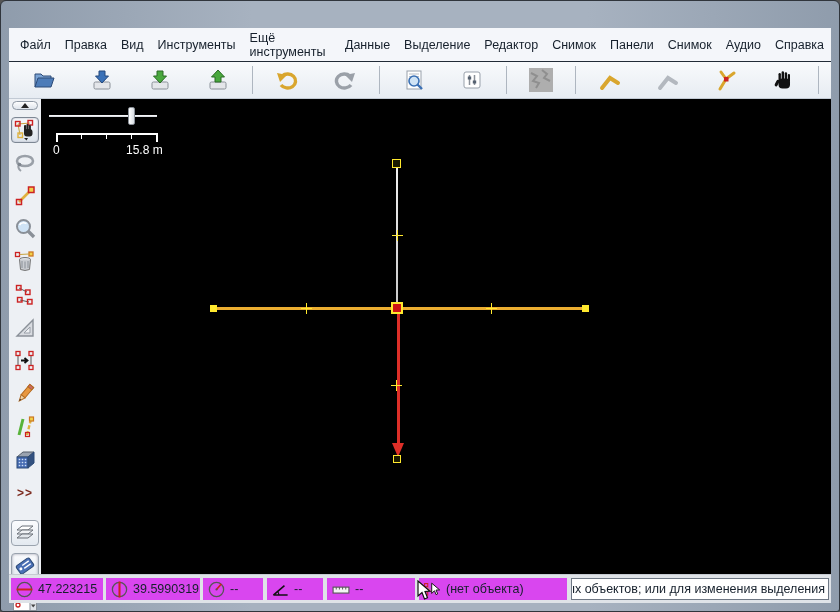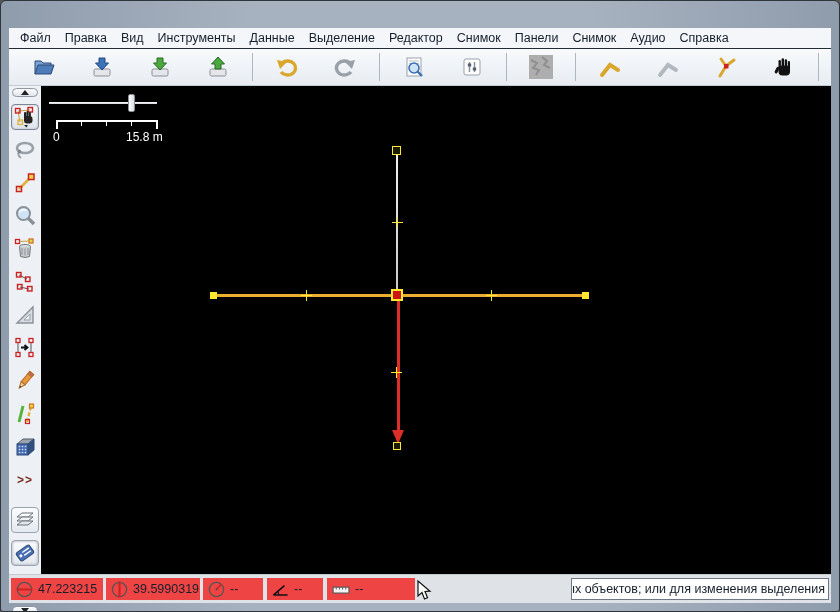--- a/index.html
+++ b/index.html
@@ -21,21 +21,21 @@
   .wbtn.min{width:32px;border-radius:0 0 0 4px;}
   .wbtn.max{width:28px;border-left:none;}
   .wbtn.close{width:46px;border-left:none;border-radius:0 0 4px 0;
         background:linear-gradient(#e9b38a,#c4543c 40%,#93281e 90%);}
   .glyph-min{width:11px;height:3px;background:#2d3640;margin-top:7px;}
   .glyph-max{width:10px;height:8px;border:2px solid #2d3640;}
   .glyph-close{color:#fff;font-size:12px;font-weight:bold;text-shadow:0 1px 1px #5c120c;}
   
   .content{position:absolute;left:8px;right:8px;top:27px;bottom:8px;display:flex;flex-direction:column;background:#eef1f5;}
   
-  .menubar{height:21px;background:#f4f6fa;border-bottom:1px solid #222c38;
+  .menubar{height:34px;background:#f4f6fa;border-bottom:1px solid #222c38;
            display:flex;align-items:center;padding-left:4px;}
   .menu-item{font-size:12.5px;color:#16202c;padding:2px 7px;cursor:default;}
   
   .toolbar{height:37px;background:linear-gradient(#f8fafc,#e7ecf2);border-bottom:1px solid #c2cad4;
            display:flex;align-items:center;padding-left:6px;}
   .tbtn{width:30px;height:30px;display:flex;align-items:center;justify-content:center;flex:none;margin:0 14px;}
   .tsep{width:1px;height:28px;background:#aeb6c0;margin:0 5px;flex:none;}
   
   .rowline{background:#fff;border:1px solid #70798a;border-top:none;display:flex;align-items:center;
            padding:0 5px;font-size:12px;color:#101418;}
@@ -60,41 +60,42 @@
   
   .map{flex:1;background:#000;position:relative;overflow:hidden;}
   .way{position:absolute;}
   .node{position:absolute;}
   .plus{position:absolute;width:11px;height:11px;}
   .plus::before{content:"";position:absolute;left:5px;top:0;width:1px;height:11px;background:#ffe92e;}
   .plus::after{content:"";position:absolute;left:0;top:5px;width:11px;height:1px;background:#ffe92e;}
   .scale-label{position:absolute;color:#fff;font-size:12px;}
   
   .statusbar{height:29px;background:#dfe3e8;position:relative;border-top:1px solid #c5cad1;}
-  .sseg{position:absolute;top:3px;height:22px;background:#ef4444;display:flex;align-items:center;
+  .sseg{position:absolute;top:3px;height:22px;background:#d946ef;display:flex;align-items:center;
         padding:0 4px;font-size:12.5px;color:#16202c;white-space:nowrap;}
   .sseg svg{margin-right:4px;flex:none;}
   .hintfield{position:absolute;top:3px;height:22px;background:#fff;border:1px solid #6f7885;
              font-size:12.5px;color:#16202c;display:flex;align-items:center;overflow:hidden;
              justify-content:flex-end;padding:0 3px;white-space:nowrap;}
 </style>
 </head>
 <body>
 
 <div class="win">
 
 
   <div class="content">
 
     <div class="menubar">
 
     <span class="menu-item">Файл</span>
         <span class="menu-item">Правка</span>
         <span class="menu-item">Вид</span>
         <span class="menu-item">Инструменты</span>
+        <span class="menu-item">Ещё инструменты</span>
         <span class="menu-item">Данные</span>
         <span class="menu-item">Выделение</span>
         <span class="menu-item">Редактор</span>
         <span class="menu-item">Снимок</span>
         <span class="menu-item">Панели</span>
         <span class="menu-item">Снимок</span>
         <span class="menu-item">Аудио</span>
         <span class="menu-item">Справка</span>
       </div>
 
@@ -495,20 +496,29 @@
         </svg>
         <span>--</span>
       </div>
       <div class="sseg" style="left:318px;width:88px;">
         <svg width="20" height="19" viewBox="0 0 24 24">
           <rect x="2" y="9" width="20" height="7.5" fill="#f4f4f4" stroke="#555" stroke-width="1.4"></rect>
           <path d="M6 9 v3 M10 9 v3 M14 9 v3 M18 9 v3" stroke="#555" stroke-width="1.2"></path>
         </svg>
         <span>--</span>
       </div>
+      <div class="sseg" style="left:410px;width:148px;">
+        <svg width="19" height="19" viewBox="0 0 24 24">
+          <line x1="4" y1="7" x2="12" y2="16" stroke="#c9a23e"></line>
+          <rect x="2" y="4.5" width="4" height="4" fill="none" stroke="#cc2222" stroke-width="1.3"></rect>
+          <rect x="2" y="15" width="4" height="4" fill="none" stroke="#cc2222" stroke-width="1.3"></rect>
+          <path d="M11 4 l0 13 3.5-3.5 2 5 2-1 -2-4.8 4.5-.2 z" fill="#fff" stroke="#111" stroke-width="1.2"></path>
+        </svg>
+        <span>(нет объекта)</span>
+      </div>
       <div class="hintfield" style="left:562px;width:258px;">
         <span>ленных объектов; или для изменения выделения</span>
       </div>
 
       <svg width="15" height="21" viewBox="0 0 15 21" style="position:absolute;left:408px;top:5px;z-index:5;">
         <path d="M1 1 L1 16 L5 12.5 L7.5 19 L10.5 17.7 L8 11.5 L13 11.2 Z" fill="#fff" stroke="#111" stroke-width="1.2"></path>
       </svg>
     </div>
 
   </div>

